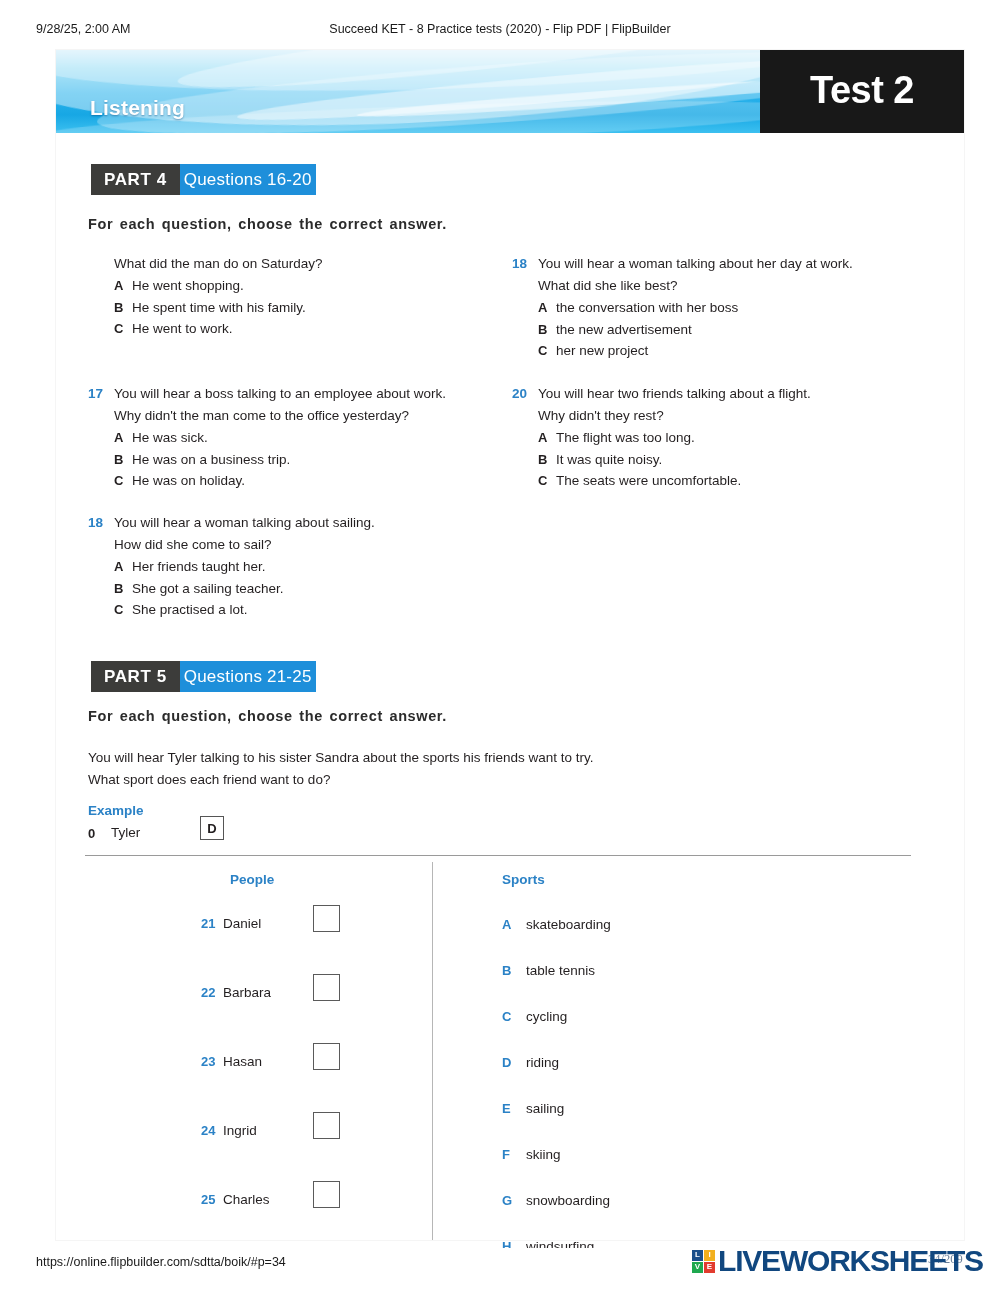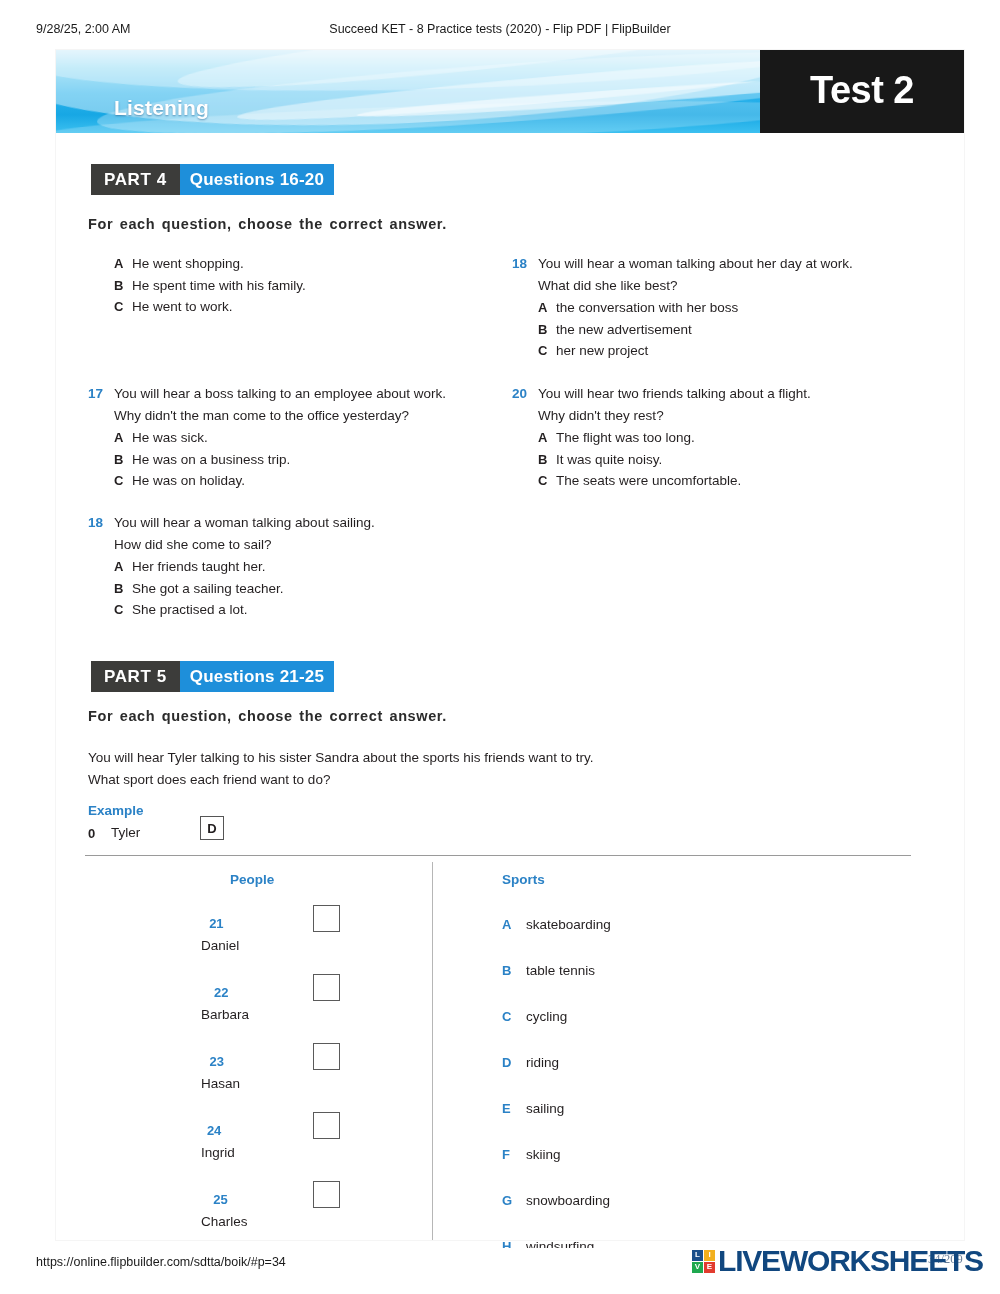--- a/index.html
+++ b/index.html
@@ -78,21 +78,20 @@
 
   .banner-label {
     position: absolute;
     left: 34px; top: 46px;
     font-size: 21px;
     font-weight: bold;
     color: #ffffff;
     letter-spacing: 0.2px;
     text-shadow: 0 1px 2px rgba(0,60,110,0.45);
     z-index: 5;
-    margin-left: 24px;
   }
   .banner-dark {
     position: absolute;
     left: 704px; top: 0;
     width: 204px; height: 83px;
     background: #181818;
   }
   .banner-test {
     position: absolute;
     left: 0; right: 0; top: 19px;
@@ -117,23 +116,23 @@
     font-weight: bold;
     letter-spacing: 0.6px;
     padding: 0 13px;
     display: flex;
     align-items: center;
   }
   .part-q {
     background: #1e8fda;
     color: #ffffff;
     font-size: 17px;
-    font-weight: bold;
+    font-weight: normal;
     letter-spacing: 0.2px;
-    padding: 0 10px;
+    padding: 0 4px;
     display: flex;
     align-items: center;
   }
 
   .instruction {
     position: absolute;
     font-size: 14.5px;
     font-weight: bold;
     color: #2b2b2b;
     letter-spacing: 0.6px;
@@ -228,21 +227,21 @@
     background: #b6b6b6;
   }
 
   
   .col-head {
     position: absolute;
     font-size: 13.5px;
     font-weight: bold;
     color: #2b82c6;
   }
-  .people-row { position: absolute; display: flex; align-items: center; flex-direction: column; }
+  .people-row { position: absolute; display: flex; align-items: center; }
   .people-num {
     width: 22px; flex: 0 0 22px;
     font-size: 13px; font-weight: bold; color: #2b82c6;
   }
   .people-name { font-size: 13.5px; color: #231f20; }
   .answer-box {
     position: absolute;
     width: 25px; height: 25px;
     border: 1px solid #5a5a5a;
     background: #ffffff;
@@ -335,20 +334,21 @@
     </div>
   </div>
 
   <div class="part-head" style="left:35px; top:114px;">
     <div class="part-tag">PART 4</div>
     <div class="part-q">Questions 16-20</div>
   </div>
   <div class="instruction" style="left:32px; top:166px;">For each question, choose the correct answer.</div>
 
   <div class="q-block" style="left:32px; top:203px;">
+    <div class="q-sub">What did the man do on Saturday?</div>
     <div class="opt-row">
       <div class="opt-letter">A</div>
       <div class="opt-text">He went shopping.</div>
     </div>
     <div class="opt-row">
       <div class="opt-letter">B</div>
       <div class="opt-text">He spent time with his family.</div>
     </div>
     <div class="opt-row">
       <div class="opt-letter">C</div>

